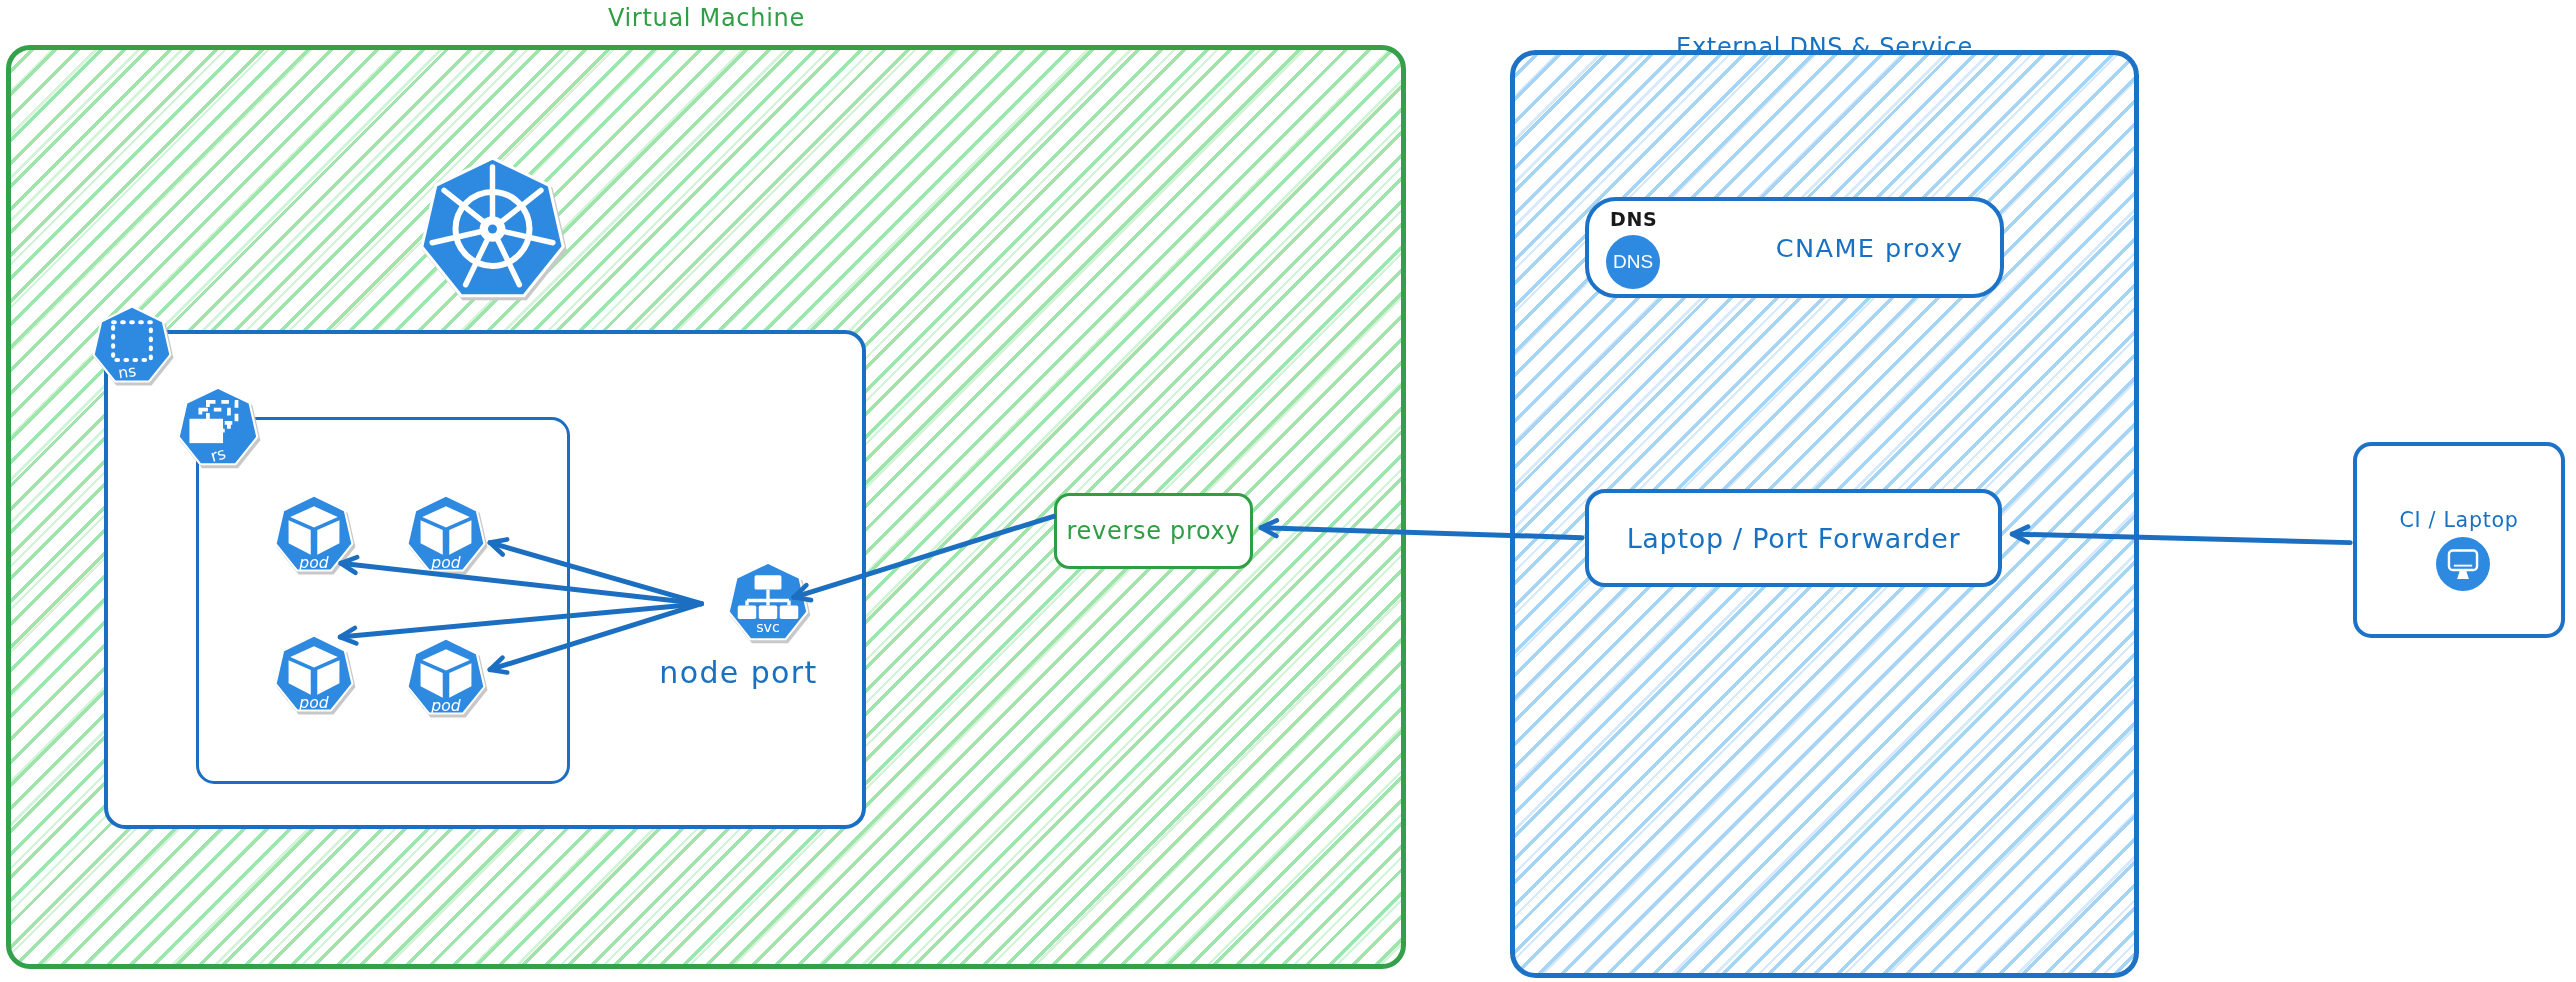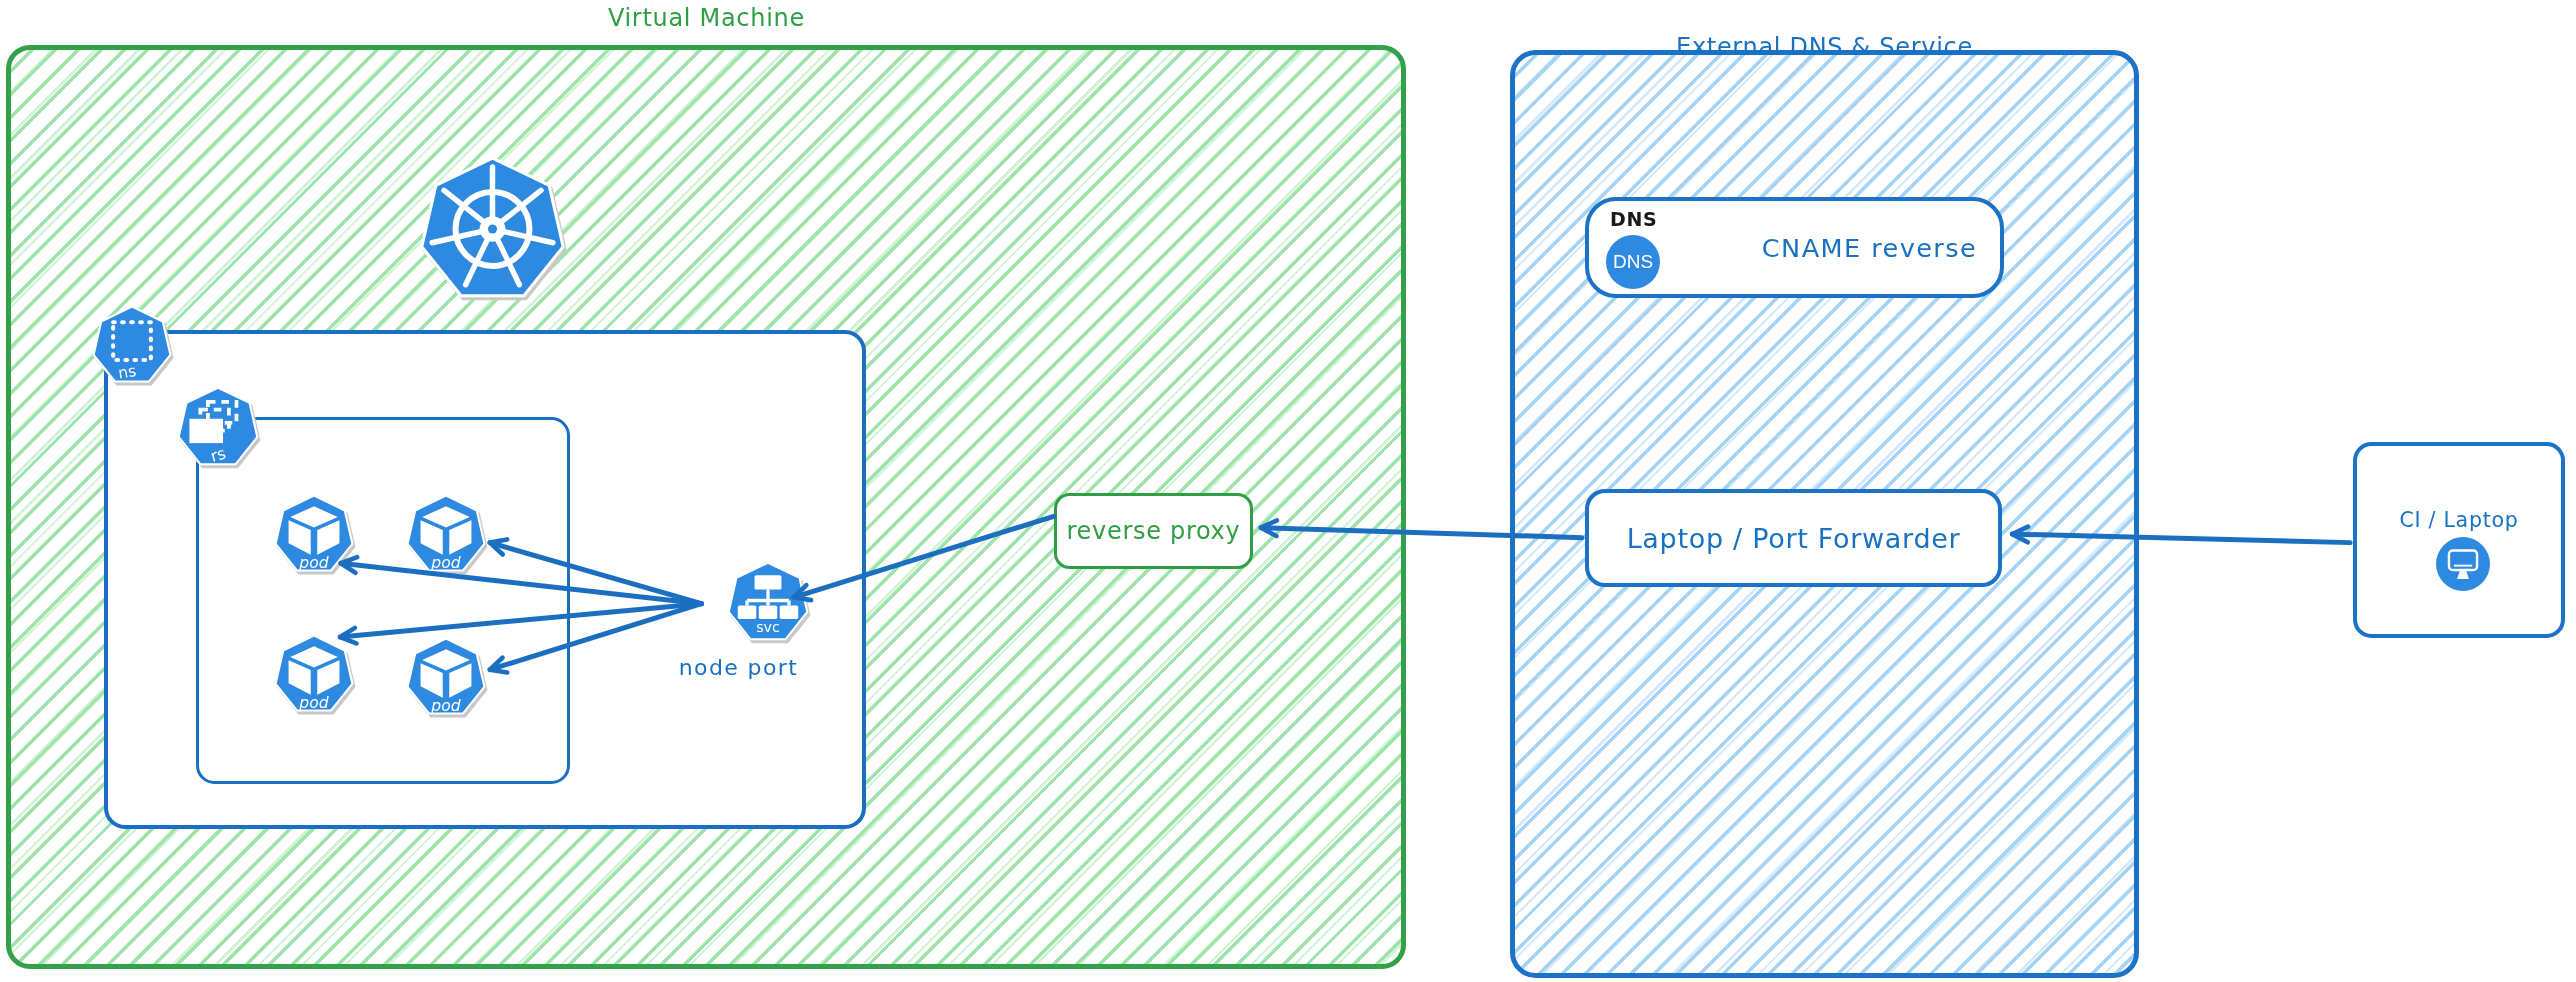--- a/index.html
+++ b/index.html
@@ -68,21 +68,21 @@
   .ci-circle { position: absolute; left: 79px; top: 91px; width: 54px; height: 54px; background: #2e89e0; border-radius: 50%; }
   .ci-circle svg { display: block; width: 100%; height: 100%; }
 
   
   .hept { position: absolute; filter: drop-shadow(2.8px 3.6px 0 #c8c8c8); }
   .hept svg { display: block; }
   .hept text { font-family: "DejaVu Sans", sans-serif; fill: #ffffff; }
 
   .caption {
     position: absolute; text-align: center;
-    color: #1971c2; font-size: 22px; letter-spacing: 1.4px;
+    color: #1971c2; font-size: 30px; letter-spacing: 1.4px;
   }
   .node-port-caption { left: 632px; top: 655px; width: 213px; }
 
   
   .arrows { position: absolute; left: 0; top: 0; width: 2576px; height: 983px; pointer-events: none; }
 </style>
 </head>
 <body>
 
 <div class="canvas">
@@ -176,21 +176,21 @@
 
   <div class="node-box rp-box">
     <span>reverse proxy</span>
   </div>
 
   <div class="node-box dns-box">
     <span class="dns-header">DNS</span>
     <span class="dns-circle">
       <span>DNS</span>
     </span>
-    <span class="cname-label">CNAME reverse</span>
+    <span class="cname-label">CNAME proxy</span>
   </div>
 
   <div class="node-box worker-box">
     <span>Laptop / Port Forwarder</span>
   </div>
 
   <div class="node-box ci-box">
     <span class="ci-label">CI / Laptop</span>
     <span class="ci-circle">
       <svg viewBox="0 0 100 100">

